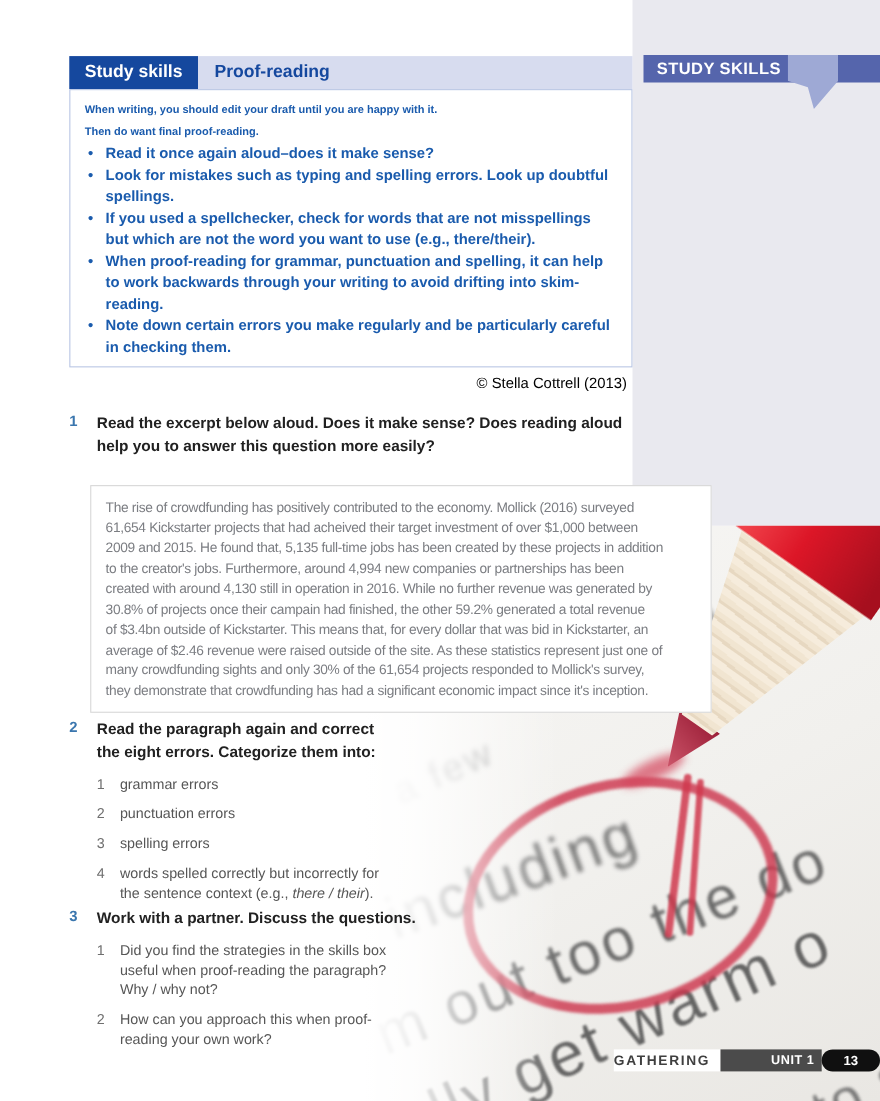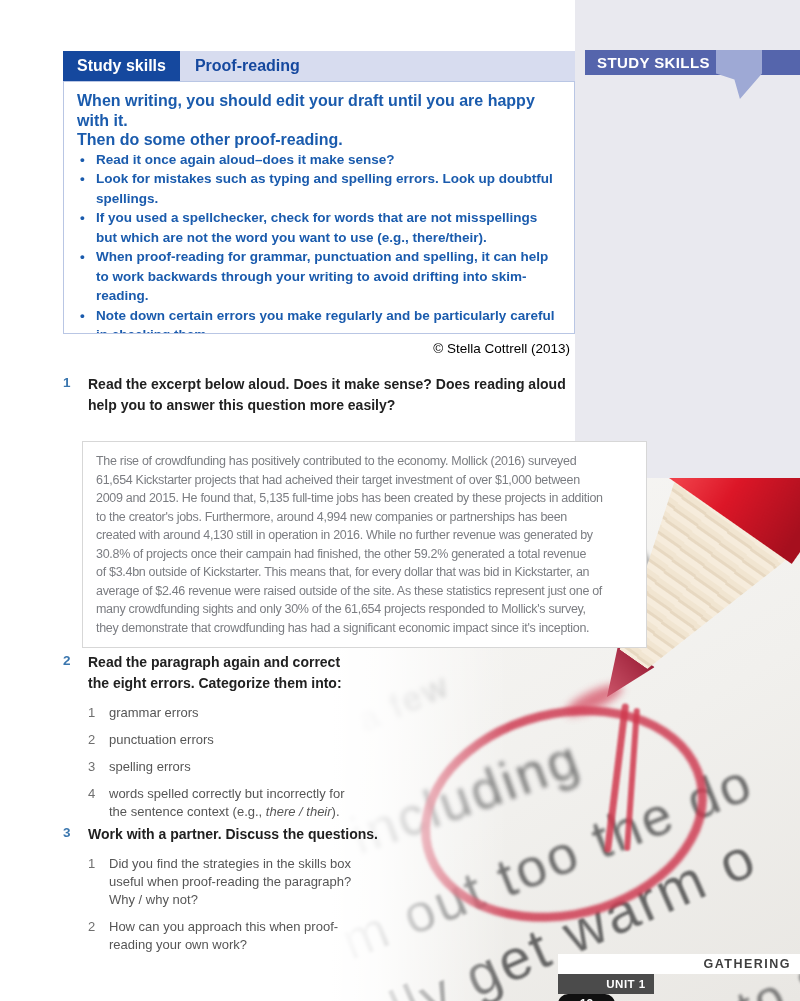--- a/index.html
+++ b/index.html
@@ -17,21 +17,21 @@
           clip-path:polygon(0 0,100% 0,100% 48%,52% 100%,40% 60%,0 48%);}
 
   
   .skills-header{left:63px;top:51px;width:512px;height:30px;background:#d7dcef;display:flex;z-index:2;}
   .skills-tab{background:#15489e;color:#fff;font-weight:bold;font-size:16px;line-height:30px;padding:0 14px;}
   .skills-title{color:#15489e;font-weight:bold;font-size:16px;line-height:30px;padding-left:15px;}
 
   
   .skills-box{left:63px;top:81px;width:484px;height:233px;background:#fff;border:1px solid #b9c6e4;
               padding:9px 13px;z-index:2;overflow:hidden;}
-  .skills-box p{margin:0;color:#1a5bad;font-weight:bold;font-size:16px;line-height:19.5px;}
+  .skills-box p{margin:0;color:#1a5bad;font-weight:bold;font-size:10px;line-height:19.5px;}
   .skills-box ul{margin:0;padding:0;list-style:none;}
   .skills-box li{position:relative;padding-left:19px;color:#1a5bad;font-weight:bold;
                  font-size:13.5px;line-height:19.5px;}
   .skills-box li::before{content:"\2022";position:absolute;left:3px;color:#1a5bad;}
 
   .attribution{left:63px;top:341px;width:507px;text-align:right;color:#000000;font-size:13.5px;z-index:2;}
 
   
   .ex{display:flex;z-index:6;}
   .ex-num{width:25px;color:#3a76ae;font-weight:bold;font-size:13.5px;padding-top:1px;flex:none;}
@@ -78,21 +78,21 @@
                background:repeating-linear-gradient(92deg,#f6ecdc 0 6px,#e7d8c1 6px 9px,#f1e5d1 9px 14px);
                filter:blur(.4px);}
   .pencil-body{position:absolute;left:215px;top:0;width:305px;height:150px;
                background:linear-gradient(to bottom,#f04049 5%,#dc1627 40%,#a60f1e 92%);filter:blur(.3px);}
   .fade-left{position:absolute;inset:0;z-index:5;pointer-events:none;
              background:linear-gradient(90deg,#fff 0%,rgba(255,255,255,.88) 10%,rgba(255,255,255,0) 38%);}
   .fade-top{position:absolute;left:0;top:0;width:300px;height:70px;z-index:5;pointer-events:none;
             background:linear-gradient(#fff 8%,rgba(255,255,255,0));}
 
   
-  .footer{left:558px;top:954px;width:242px;height:20px;display:flex;z-index:30;flex-direction:column;}
+  .footer{left:558px;top:954px;width:242px;height:20px;display:flex;z-index:30;}
   .f-gathering{flex:1;background:#fff;color:#3f3f3f;font-size:12.5px;font-weight:bold;letter-spacing:1.5px;
                text-align:right;line-height:20px;padding-right:9px;}
   .f-unit{width:56px;background:#4b4b4b;color:#fff;font-size:11.5px;font-weight:bold;text-align:center;
           line-height:20px;letter-spacing:.5px;padding-left:40px;}
   .f-page{width:57px;background:#101010;color:#fff;font-size:12px;font-weight:bold;text-align:center;line-height:20px;border-radius:10px;}
   .it{font-style:italic;}
 </style>
 </head>
 <body>
 
@@ -103,21 +103,21 @@
 </div>
 <div class="abs ribbon"></div>
 
 <div class="abs skills-header">
   <div class="skills-tab">Study skills</div>
   <div class="skills-title">Proof-reading</div>
 </div>
 
 <div class="abs skills-box">
   <p>When writing, you should edit your draft until you are happy with it.</p>
-  <p>Then do some other proof-reading.</p>
+  <p>Then do want final proof-reading.</p>
   <ul>
     <li>Read it once again aloud–does it make sense?</li>
     <li>Look for mistakes such as typing and spelling errors. Look up doubtful spellings.</li>
     <li>If you used a spellchecker, check for words that are not misspellings but which are not the word you want to use (e.g., there/their).</li>
     <li>When proof-reading for grammar, punctuation and spelling, it can help to work backwards through your writing to avoid drifting into skim-reading.</li>
     <li>Note down certain errors you make regularly and be particularly careful in checking them.</li>
   </ul>
 </div>
 
 <div class="abs attribution">© Stella Cottrell (2013)</div>

